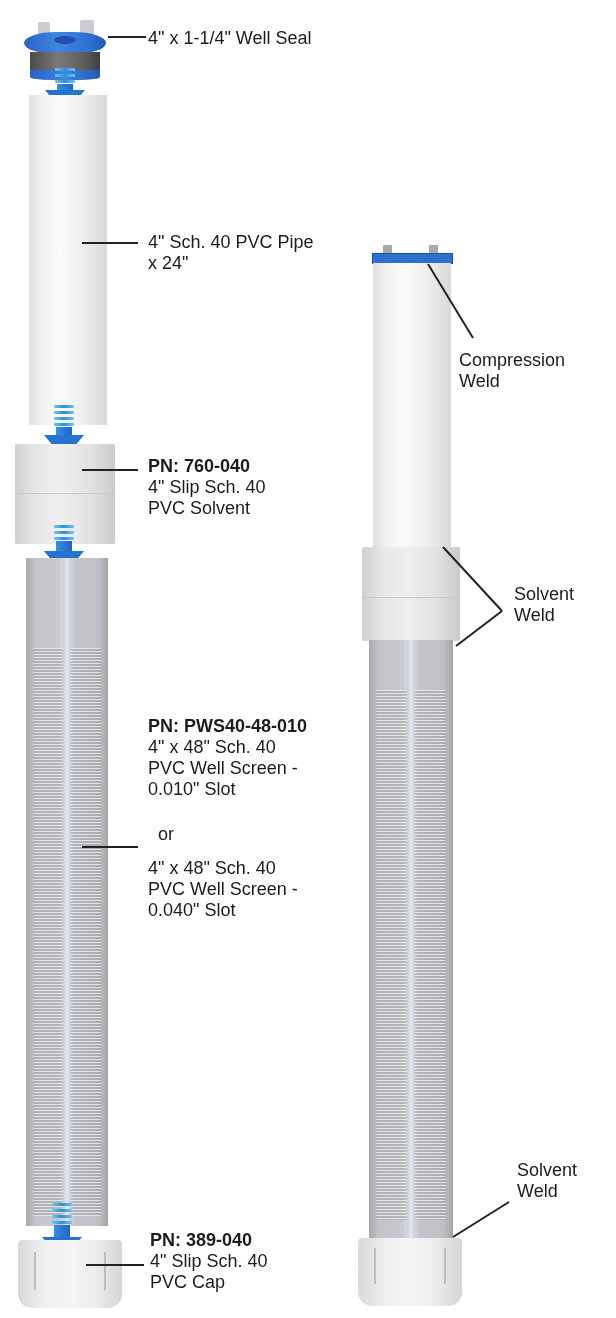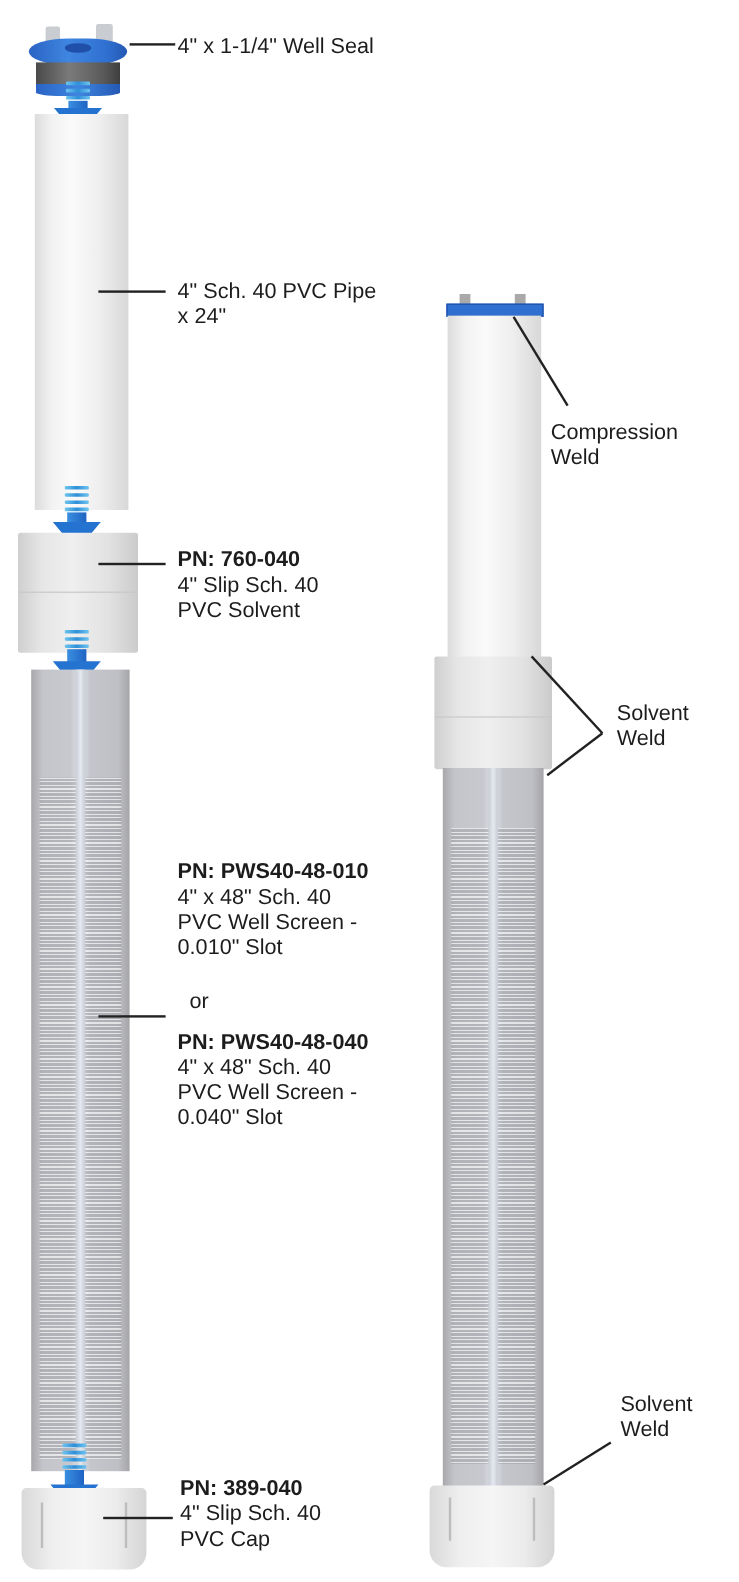--- a/index.html
+++ b/index.html
@@ -105,21 +105,20 @@
   </div>
   <div class="leader" style="left:82px; top:846px; width:56px;"></div>
   <div class="label" style="left:148px; top:716px;">
     <span class="pn">PN: PWS40-48-010</span>
     <span class="desc">4" x 48" Sch. 40</span>
     <span class="desc">PVC Well Screen  -</span>
     <span class="desc">0.010" Slot</span>
   </div>
   <div class="label" style="left:158px; top:824px;">or</div>
   <div class="label" style="left:148px; top:858px;">
-    <span class="pn">PN: PWS40-48-040</span>
     <span class="desc">4" x 48" Sch. 40</span>
     <span class="desc">PVC Well Screen  -</span>
     <span class="desc">0.040" Slot</span>
   </div>
 
   <div class="arrow" style="left:42px; top:1203px; height:62px;">
     <div class="bar" style="top:0"></div>
       <div class="bar" style="top:6px"></div>
       <div class="bar" style="top:12px"></div>
       <div class="bar" style="top:18px"></div>

